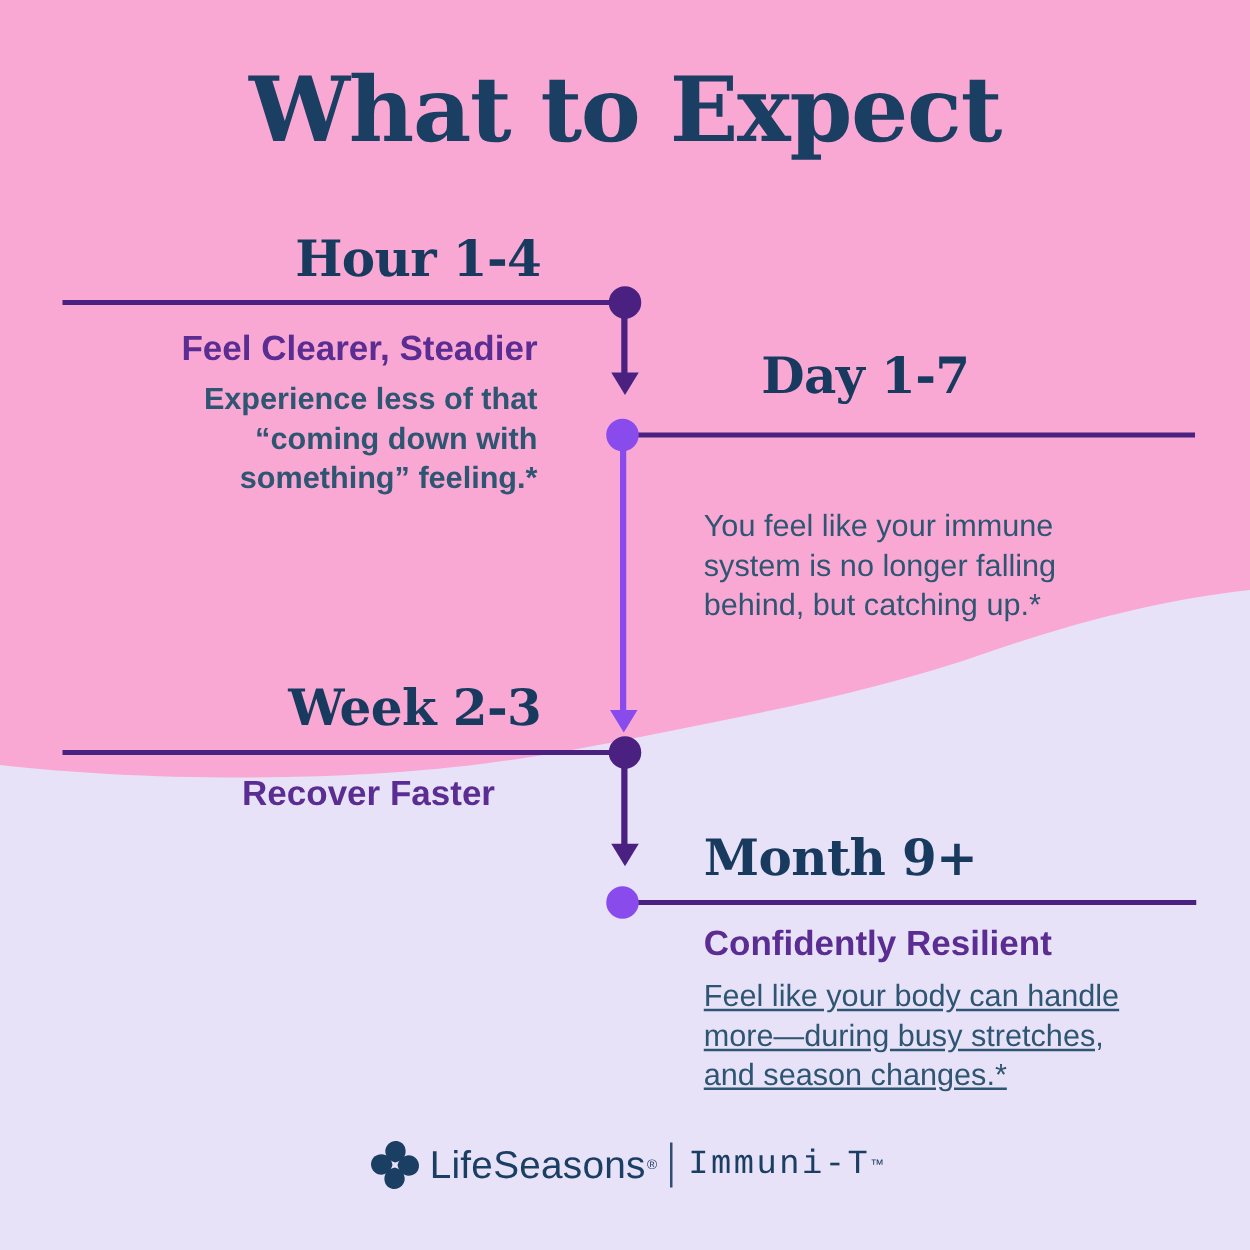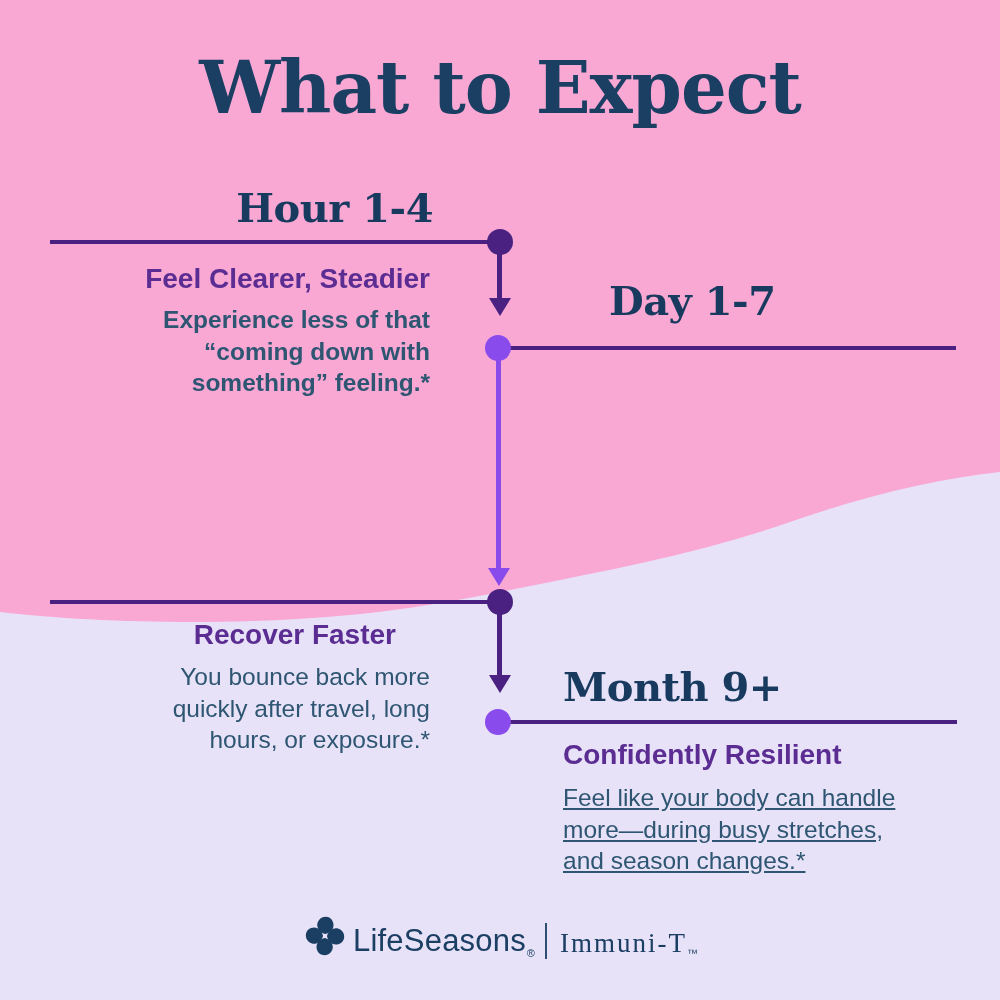--- a/index.html
+++ b/index.html
@@ -49,31 +49,31 @@
     border-left:11px solid transparent;border-right:11px solid transparent;}
   .head-dark{border-top:18px solid #4a2181;}
   .head-bright{border-top:18px solid #8a4bec;}
   .dot{position:absolute;z-index:2;width:26px;height:26px;border-radius:50%;}
   .dot-dark{background:#4a2181;}
   .dot-bright{background:#8a4bec;}
 
   .footer{
     position:absolute;z-index:1;
     left:0;top:905px;width:1000px;height:54px;
-    display:flex;align-items:flex-end;justify-content:center;
+    display:flex;align-items:center;justify-content:center;
   }
   .footer .flower{margin-right:5px;}
   .brand-text{
     font-family:"Liberation Sans",sans-serif;
     font-size:31px;color:#1b3e63;letter-spacing:0.2px;
   }
   .reg-mark{font-size:11px;vertical-align:super;color:#1b3e63;margin-left:1px;}
   .logo-sep{width:2px;height:36px;background:#1b3e63;opacity:0.9;margin:0 13px 0 10px;}
   .product-text{
-    font-family:Liberation Serif, serif;
+    font-family:Liberation Mono, monospace;
     font-size:27px;color:#1b3e63;letter-spacing:2px;
   }
   .tm-mark{font-size:11px;vertical-align:super;color:#1b3e63;letter-spacing:0;}
 </style>
 </head>
 <body>
 
 <div class="canvas">
 
   <svg class="wave-svg" width="1000" height="1000" viewBox="0 0 1000 1000" aria-hidden="true">
@@ -103,25 +103,26 @@
   <div class="dot dot-dark" style="left:487px;top:589px;"></div>
   <div class="dot dot-bright" style="left:485px;top:709px;"></div>
 
   <div class="serif-head align-right" style="right:567px;top:187px;">Hour 1-4</div>
   <div class="sub-head align-right" style="right:570px;top:262px;">Feel Clearer, Steadier</div>
   <div class="body-text align-right" style="right:570px;top:304px;width:360px;font-weight:bold;">Experience less of that
 “coming down with
 something” feeling.*</div>
 
   <div class="serif-head align-left" style="left:563px;top:280px;margin-left:46px;">Day 1-7</div>
+  <div class="body-text align-left" style="left:563px;top:406px;width:380px;">You feel like your immune
+system is no longer falling
+behind, but catching up.*</div>
 
+  <div class="serif-head align-right" style="right:567px;top:546px;">Week 2-3</div>
   <div class="sub-head align-right" style="right:604px;top:618px;">Recover Faster</div>
-  <div class="body-text align-right" style="right:570px;top:661px;width:360px;">You bounce back more
-quickly after travel, long
-hours, or exposure.*</div>
 
   <div class="serif-head align-left" style="left:563px;top:666px;">Month 9+</div>
   <div class="sub-head align-left" style="left:563px;top:738px;">Confidently Resilient</div>
   <div class="body-text align-left" style="left:563px;top:782px;width:400px;text-decoration:underline;">Feel like your body can handle
 more—during busy stretches,
 and season changes.*</div>
 
   <div class="footer">
     <svg class="flower" width="46" height="46" viewBox="-23 -23 46 46" aria-hidden="true">
       <g fill="#1b3e63">

